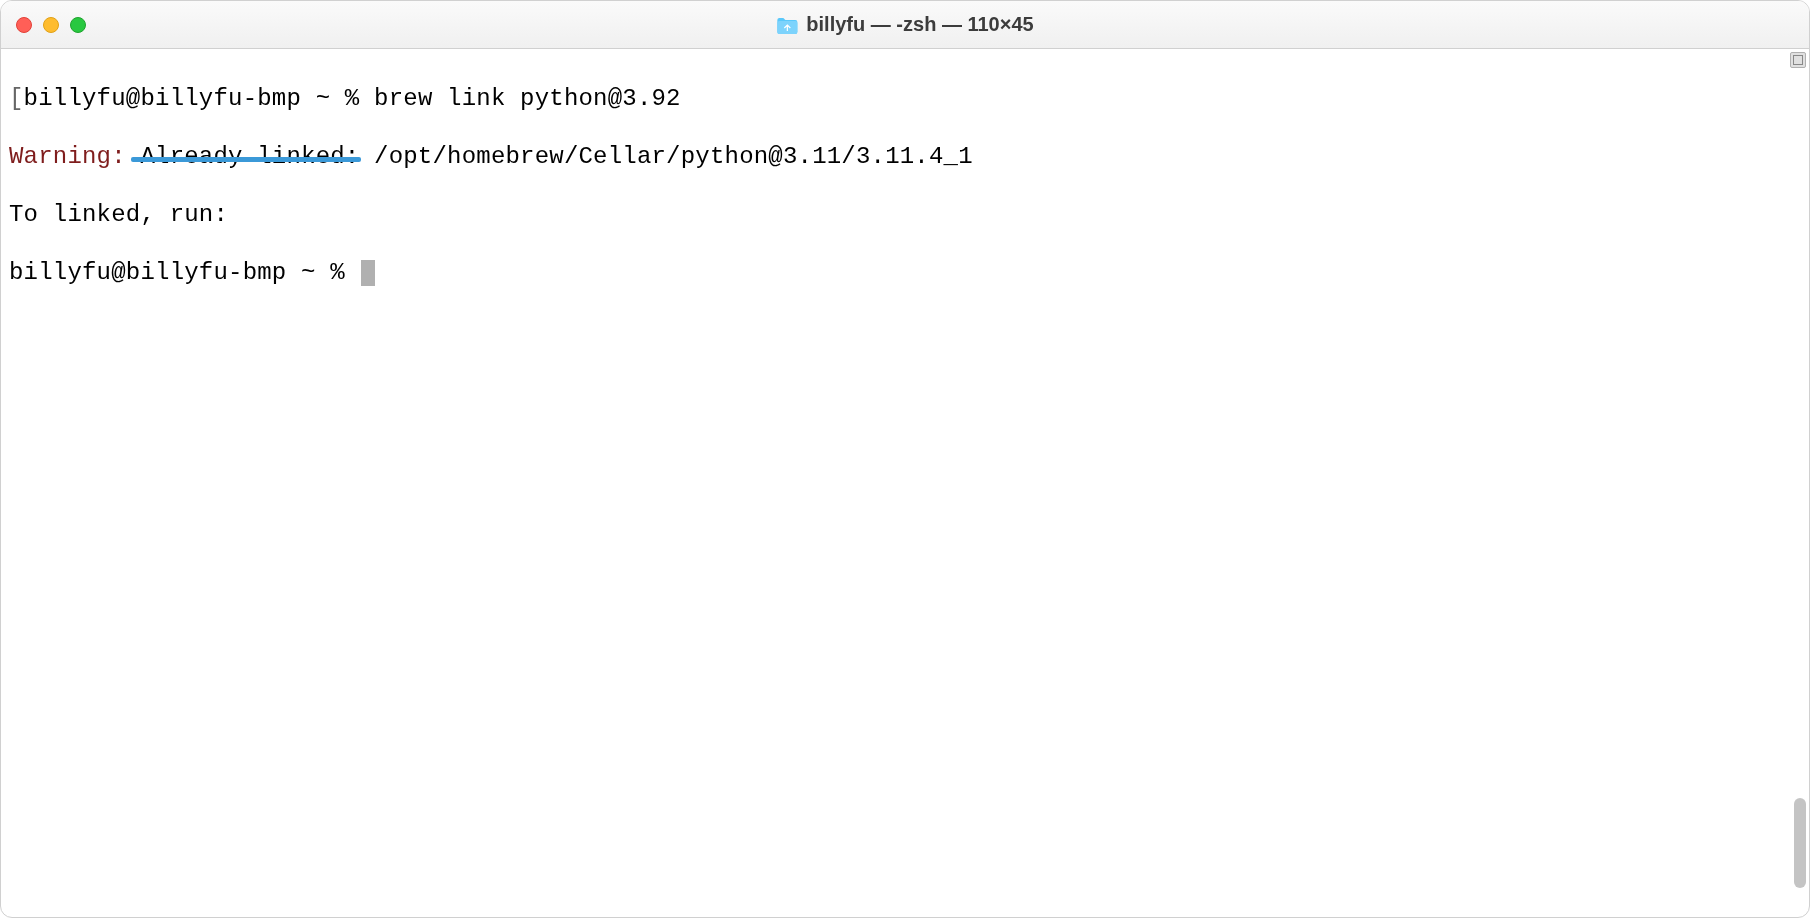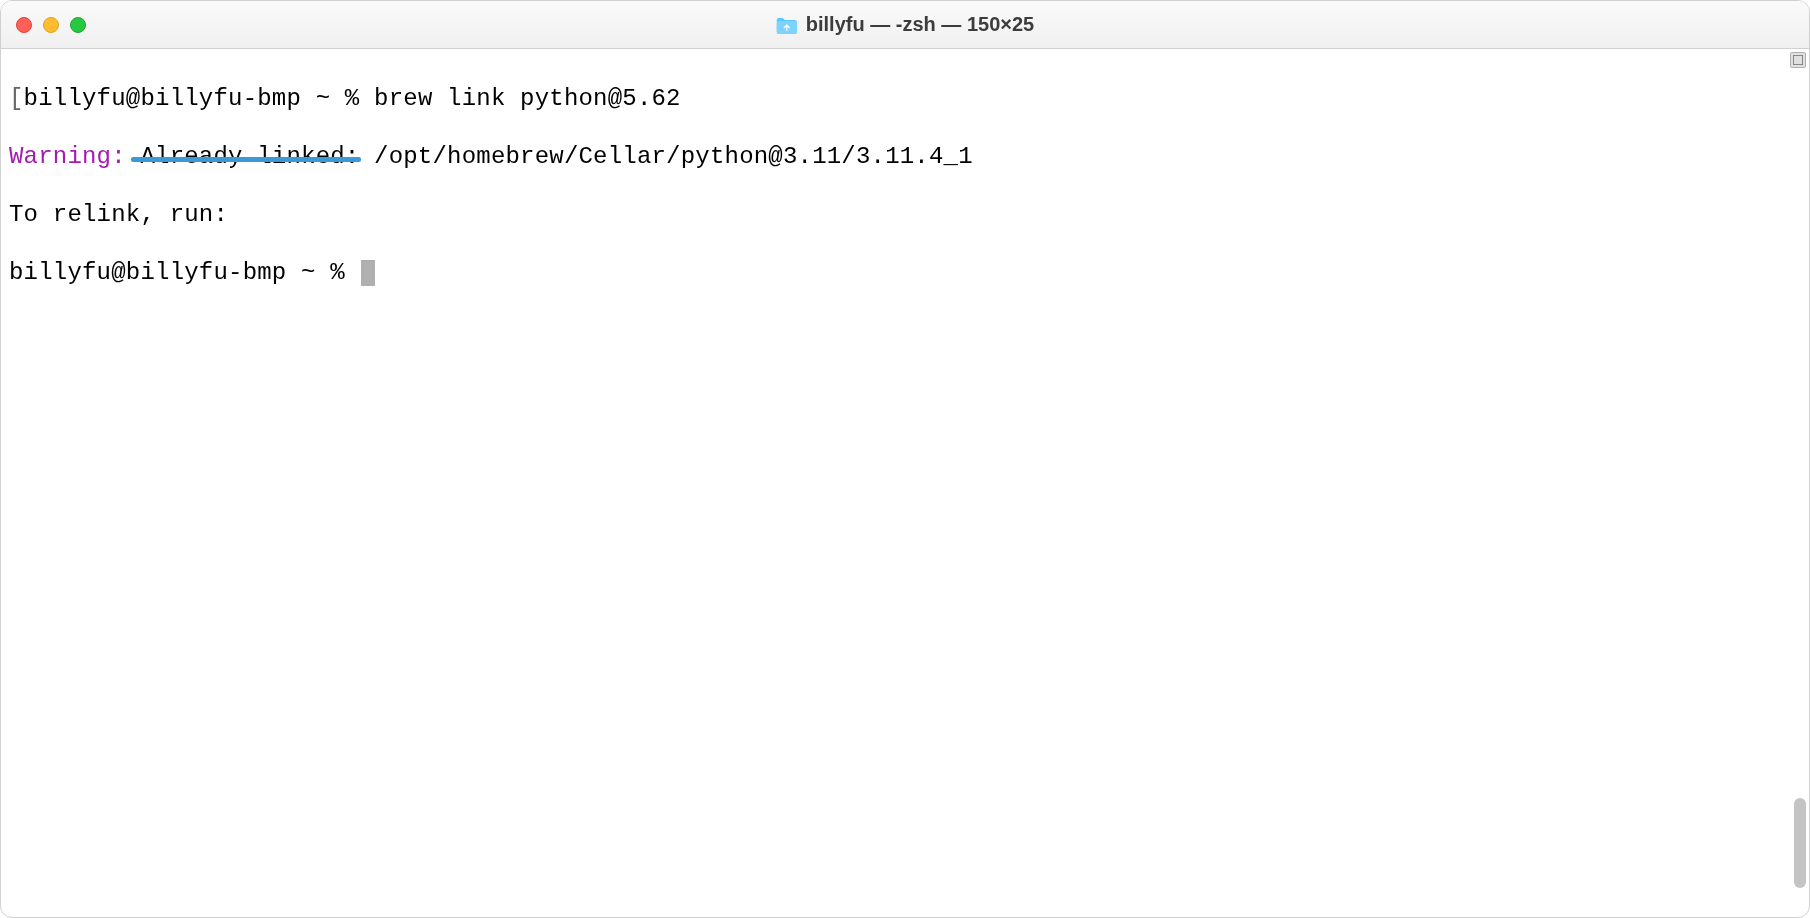--- a/index.html
+++ b/index.html
@@ -62,21 +62,21 @@
       white-space: pre;
       font-family: "Menlo", "Monaco", "Courier New", monospace;
       letter-spacing: 0.2px;
       position: relative;
       height: calc(100% - 48px);
     }
     .line {
       display: block;
     }
     .warning-label {
-      color: #a21caf;
+      color: #7f1d1d;
       margin-top: 6px;
     }
     .bracket-open {
       color: #666;
     }
     .cursor-block {
       display: inline-block;
       width: 14px;
       height: 26px;
       background: #b0b0b0;
@@ -130,26 +130,26 @@
     <div class="traffic-light zoom-btn"></div>
   </div>
   <div class="title-center">
     <span class="folder-icon">
       <svg width="22" height="18" viewBox="0 0 22 18">
         <path d="M1 4 L1 16 Q1 18 3 18 L19 18 Q21 18 21 16 L21 6 Q21 4 19 4 L9 4 L7 2 L3 2 Q1 2 1 4 Z" fill="#5ac8fa"></path>
         <rect x="1" y="5" width="20" height="13" rx="2" fill="#7dd3fc"></rect>
         <path d="M8 12 L11 9 L14 12 M11 9 L11 15" stroke="#ffffff" stroke-width="1.2" fill="none"></path>
       </svg>
     </span>
-    <span>billyfu — -zsh — 150×25</span>
+    <span>billyfu — -zsh — 110×45</span>
   </div>
 </div>
 
 <div class="terminal-body">
-<span class="line"><span class="bracket-open">[</span><span>billyfu@billyfu-bmp ~ % </span><span>brew link python@5.62</span></span>
+<span class="line"><span class="bracket-open">[</span><span>billyfu@billyfu-bmp ~ % </span><span>brew link python@3.92</span></span>
 <span class="line"><span class="warning-label">Warning:</span><span> Already linked: /opt/homebrew/Cellar/python@3.11/3.11.4_1</span></span>
-<span class="line">To relink, run:</span>
+<span class="line">To linked, run:</span>
 <span class="line"><span>billyfu@billyfu-bmp ~ % </span><span class="cursor-block"></span></span>
   <div class="underline-annotation" style="left: 130px; top: 108px; width: 230px;"></div>
 </div>
 
 <div class="pane-indicator"></div>
 <div class="scrollbar-thumb"></div>
 
 </body></html>

